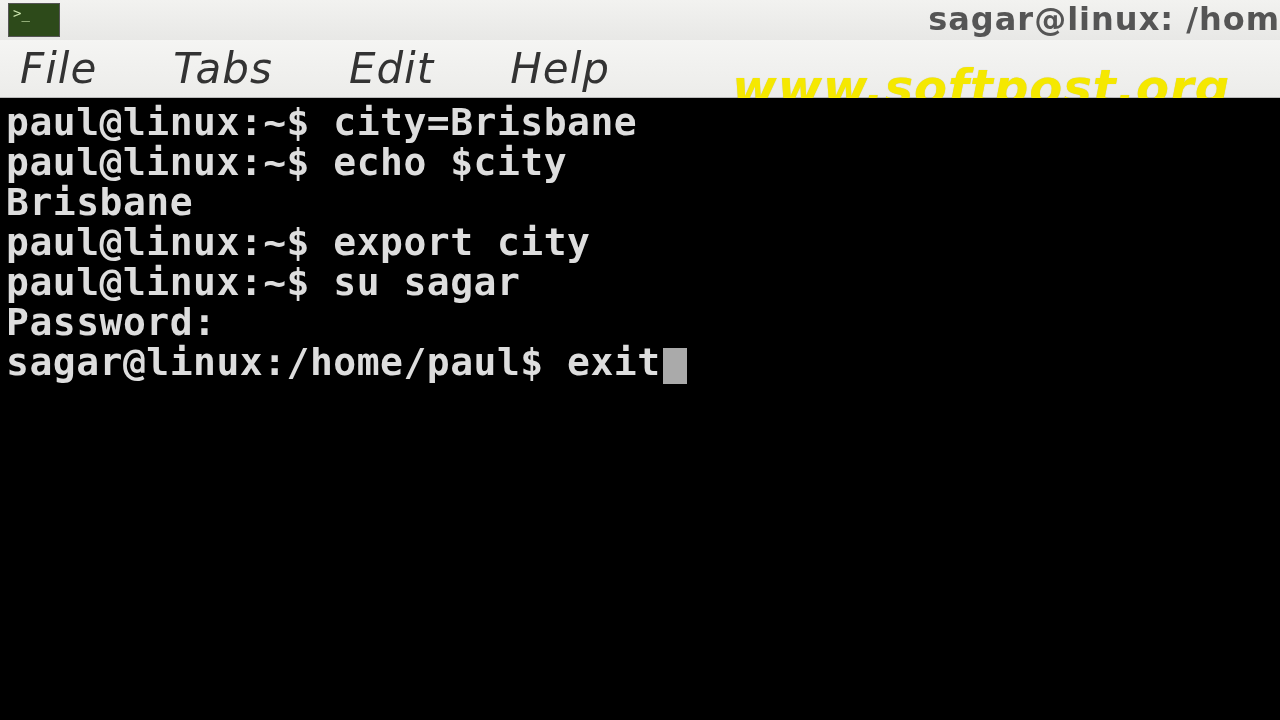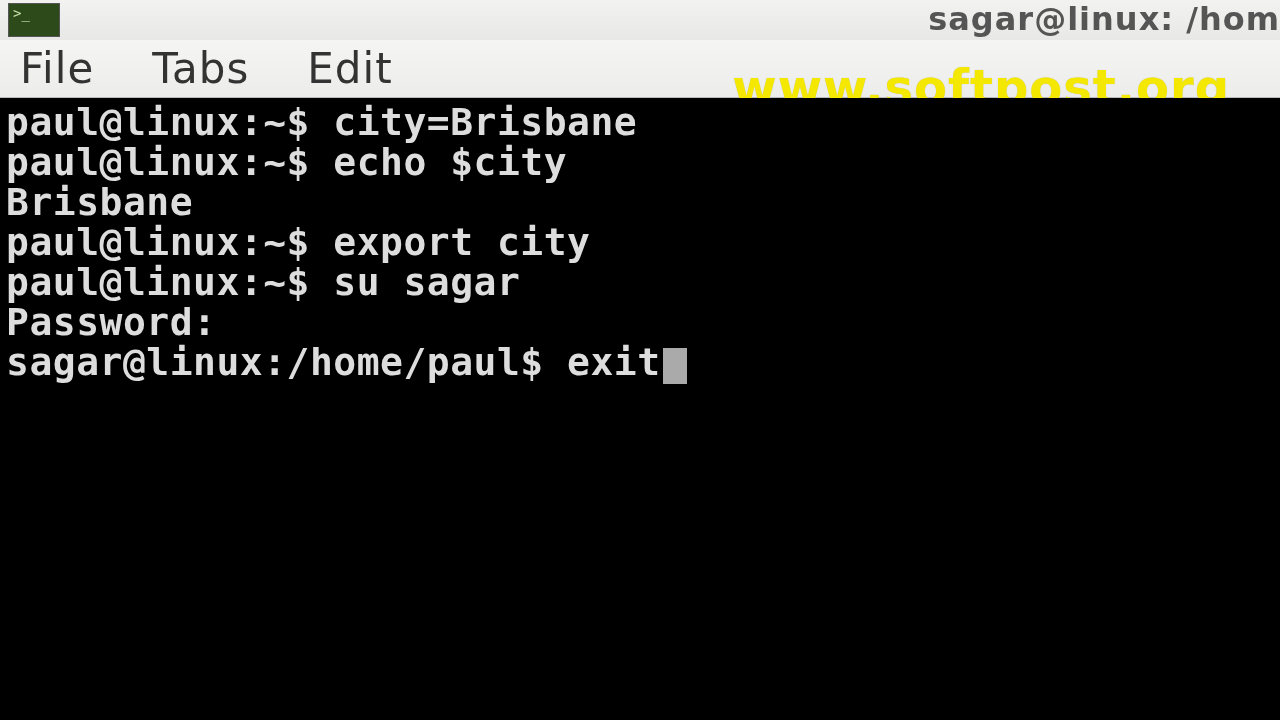--- a/index.html
+++ b/index.html
@@ -45,22 +45,23 @@
     white-space: nowrap;
     margin-left: 26px;
   }
   .menubar {
     height: 58px;
     background: linear-gradient(to bottom, #f5f5f3, #ececea);
     border-bottom: 1px solid #bbb;
     display: flex;
     align-items: center;
     padding-left: 20px;
-    gap: 58px;
+    gap: 76px;
     position: relative;
+    font-style: italic;
   }
   .menu-item {
     font-size: 42px;
     color: #333;
     cursor: pointer;
     letter-spacing: 1px;
   }
   .watermark {
     position: absolute;
     right: 50px;
@@ -102,16 +103,17 @@
   <div class="app-icon">
     <span class="app-icon-text">&gt;_</span>
   </div>
   <div class="titlebar-title">sagar@linux: /hom</div>
 </div>
 
 <div class="menubar">
   <span class="menu-item">File</span>
   <span class="menu-item">Tabs</span>
   <span class="menu-item">Edit</span>
+  <span class="menu-item">Help</span>
   <span class="watermark">www.softpost.org</span>
 </div>
 
 <div class="terminal" id="terminal"><span class="term-line">paul@linux:~$ city=Brisbane</span><span class="term-line">paul@linux:~$ echo $city</span><span class="term-line">Brisbane</span><span class="term-line">paul@linux:~$ export city</span><span class="term-line">paul@linux:~$ su sagar</span><span class="term-line">Password: </span><span class="term-line">sagar@linux:/home/paul$ exit<span class="cursor"></span></span></div>
 
 </body></html>

